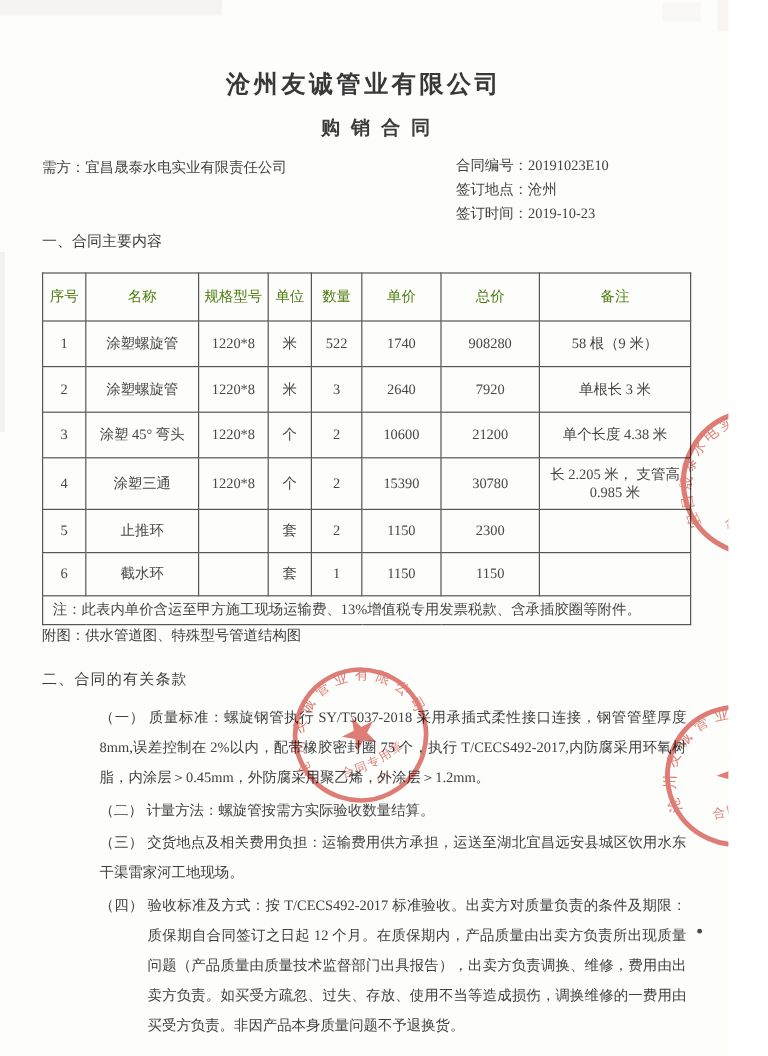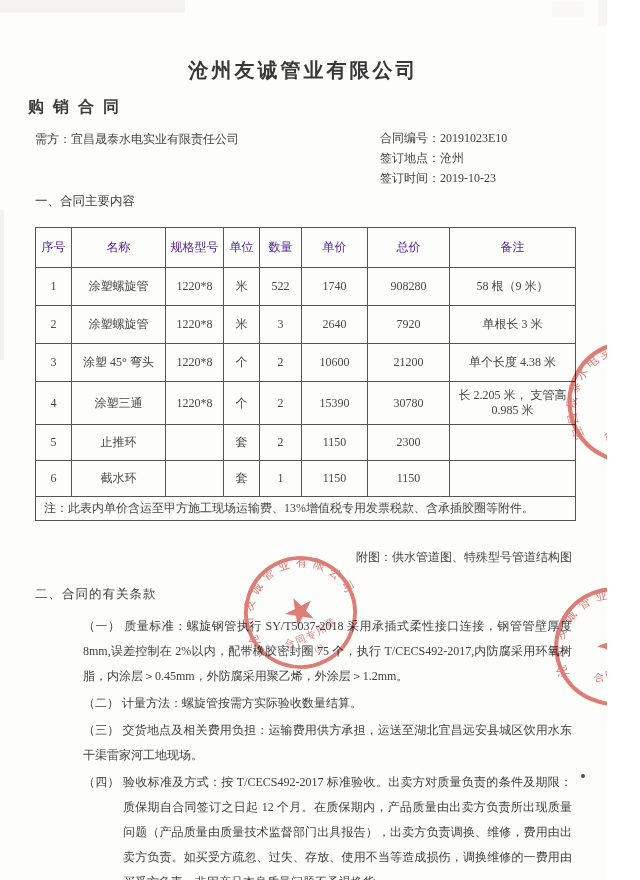--- a/index.html
+++ b/index.html
@@ -13,44 +13,44 @@
   }
   
   .artifact { position:absolute; pointer-events:none; }
   .scan-top-left { left:0; top:0; width:185px; height:13px; background:#f6f2f1; border-bottom:1px solid #fbf9f8; }
   .scan-top-right-a { left:552px; top:2px; width:32px; height:16px; background:#faf8f7; }
   .scan-top-right-b { left:598px; top:0; width:34px; height:26px; background:#f8f6f5; }
   .scan-dot { left:581px; top:774px; width:4px; height:4px; background:#4a4a4a; border-radius:50%; }
   .scan-left-smudge { left:0; top:210px; width:4px; height:150px; background:#efecea; opacity:.7; }
 
   .title { padding-top:57px; text-align:center; font-size:20px; font-weight:600; letter-spacing:3px; color:#383838; }
-  .subtitle { margin-top:13px; font-size:16px; font-weight:600; letter-spacing:9px; color:#3c3c3c;padding-left:28px; }
+  .subtitle { margin-top:13px; text-align:center; font-size:16px; font-weight:600; letter-spacing:9px; color:#3c3c3c;padding-left:28px; }
 
   .meta { display:flex; justify-content:space-between; margin:10px 35px 0 35px; font-size:12px; }
   .meta-left { padding-top:3px; }
   .meta-left .meta-line + .meta-line { margin-top:28px; }
   .meta-right { width:192px; line-height:20px; }
   .meta-line span { color:#424242; }
 
   .section-heading { margin:5px 35px 17px 35px; font-size:12.5px; color:#3c3c3c; }
 
   table.items {
     margin:5px 35px 0 35px; width:540px; border-collapse:collapse;
     font-size:12px; color:#474747; table-layout:fixed;
   }
   table.items td, table.items th {
     border:1px solid #565656; text-align:center; font-weight:normal;
     padding:11px 2px; line-height:15px; overflow:hidden;
   }
-  table.items thead th { padding:12px 2px; color:#4c1d95; }
+  table.items thead th { padding:12px 2px; color:#4d7c0f; }
   table.items td.remark { padding:6px 4px; }
   table.items tr.compact td { padding:10px 2px; }
   table.items td.note-cell { text-align:left; padding:4px 8px;margin-top:10px; }
 
-  .attachment { margin:28px 35px 0 35px; font-size:12px;text-align:right; }
+  .attachment { margin:0 35px 0 35px; font-size:12px; }
   .section2-heading { margin:20px 35px 0 35px; font-size:12.5px; letter-spacing:1px; }
   .terms { margin:11px 35px 0 35px; font-size:12px; color:#404040; }
   .terms p.term { line-height:25px; margin-bottom:2px; text-align:justify;margin-left:48px; }
   .terms p.term.hang { padding-left:40px; text-indent:-40px; }
   .terms .term-label { letter-spacing:0; }
 
   
   .stamp { position:absolute; pointer-events:none; mix-blend-mode:multiply; opacity:.66; }
   .stamp svg { display:block; width:100%; height:100%; }
   .stamp-buyer  { left:563px; top:336px; width:132px; height:132px; transform:rotate(-16deg); }

